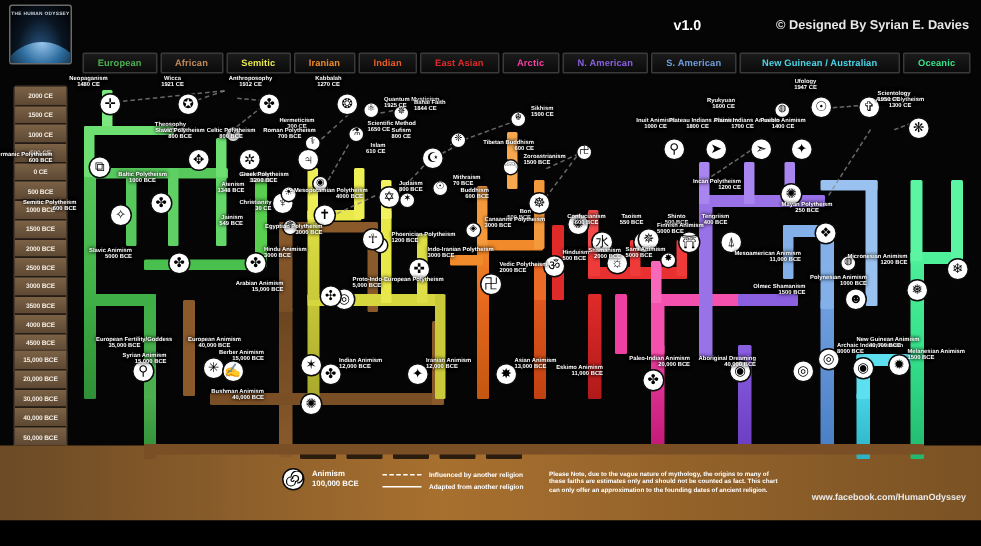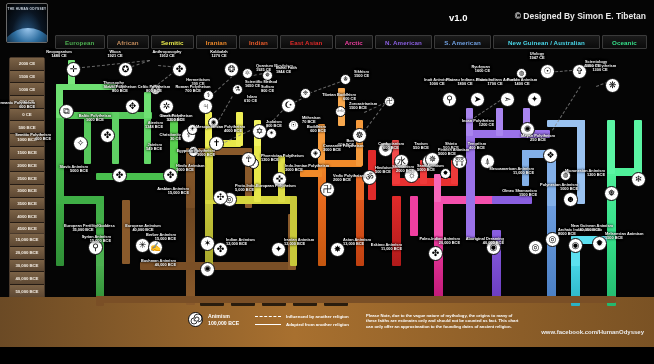--- a/index.html
+++ b/index.html
@@ -102,21 +102,21 @@
 <body>
 
 <div id="stage">
 
   <div class="header">
     <div class="logo">
       <div class="lt">THE HUMAN ODYSSEY</div>
       <div class="arc"></div>
     </div>
     <div class="ver">v1.0</div>
-    <div class="credit">© Designed By Simon E. Tibetan</div>
+    <div class="credit">© Designed By Syrian E. Davies</div>
   </div>
 
   <div class="legendbar" id="legendbar">
       <div class="cell" style="color: rgb(76, 175, 80);">European</div>
       <div class="cell" style="color: rgb(192, 138, 90);">African</div>
       <div class="cell" style="color: rgb(232, 232, 74);">Semitic</div>
       <div class="cell" style="color: rgb(240, 138, 42);">Iranian</div>
       <div class="cell" style="color: rgb(232, 90, 42);">Indian</div>
       <div class="cell" style="color: rgb(224, 42, 42);">East Asian</div>
       <div class="cell" style="color: rgb(239, 63, 160);">Arctic</div>

